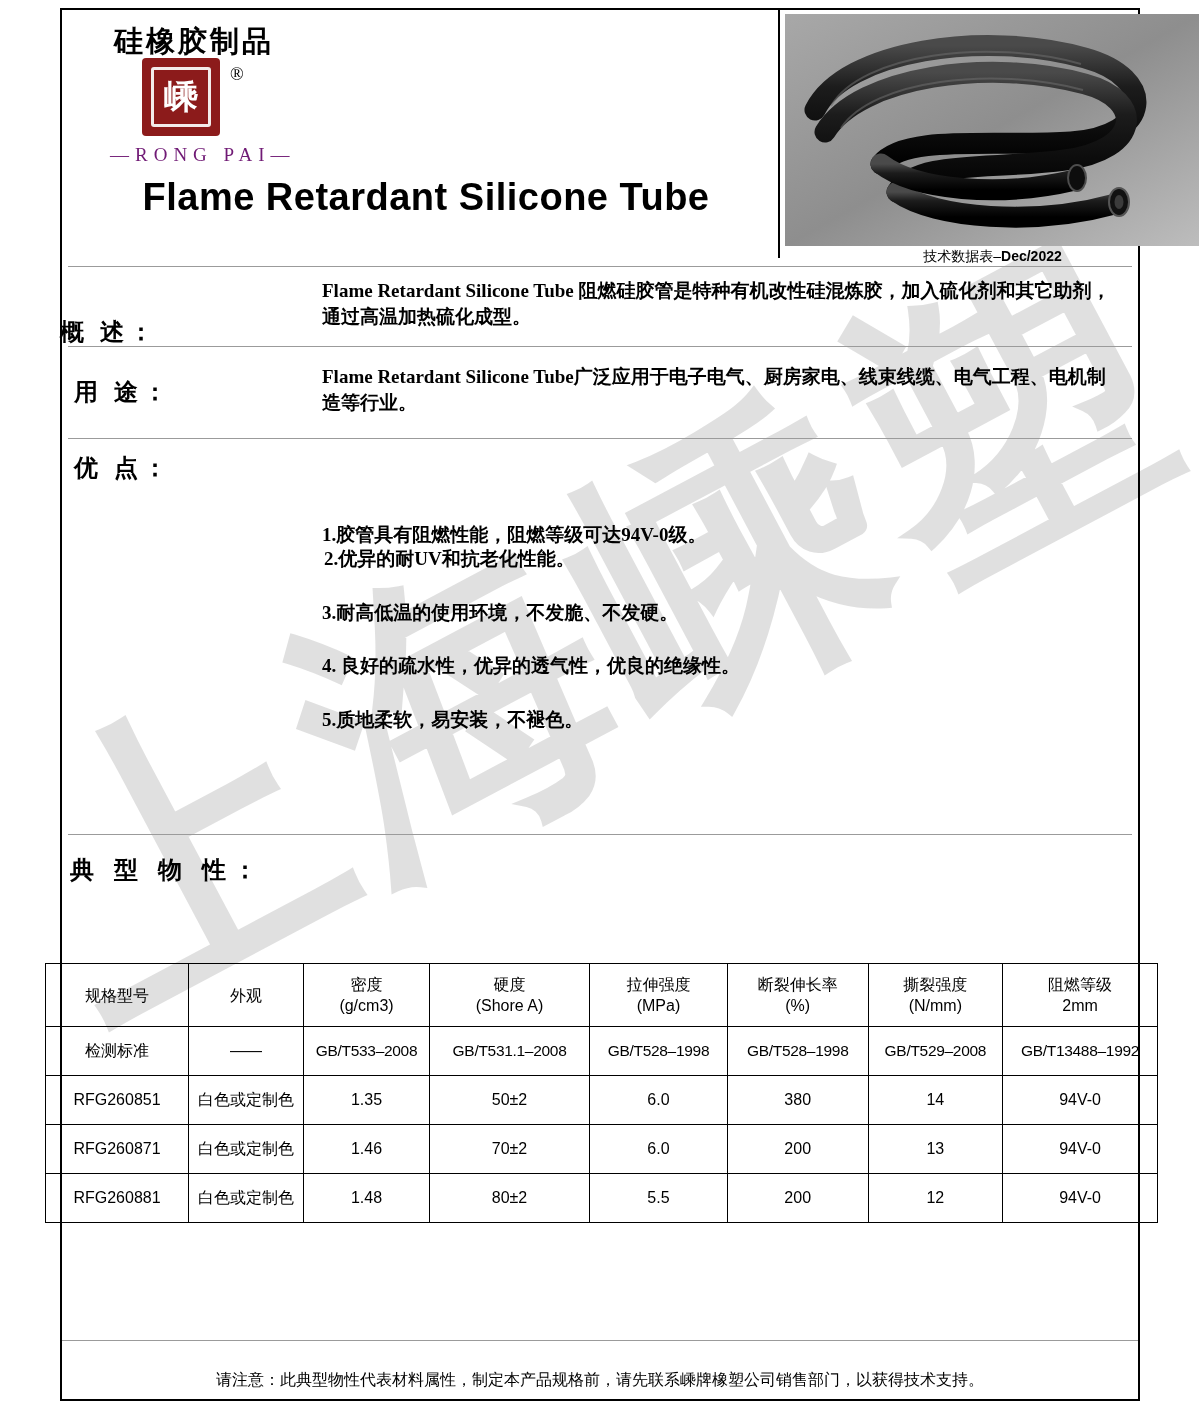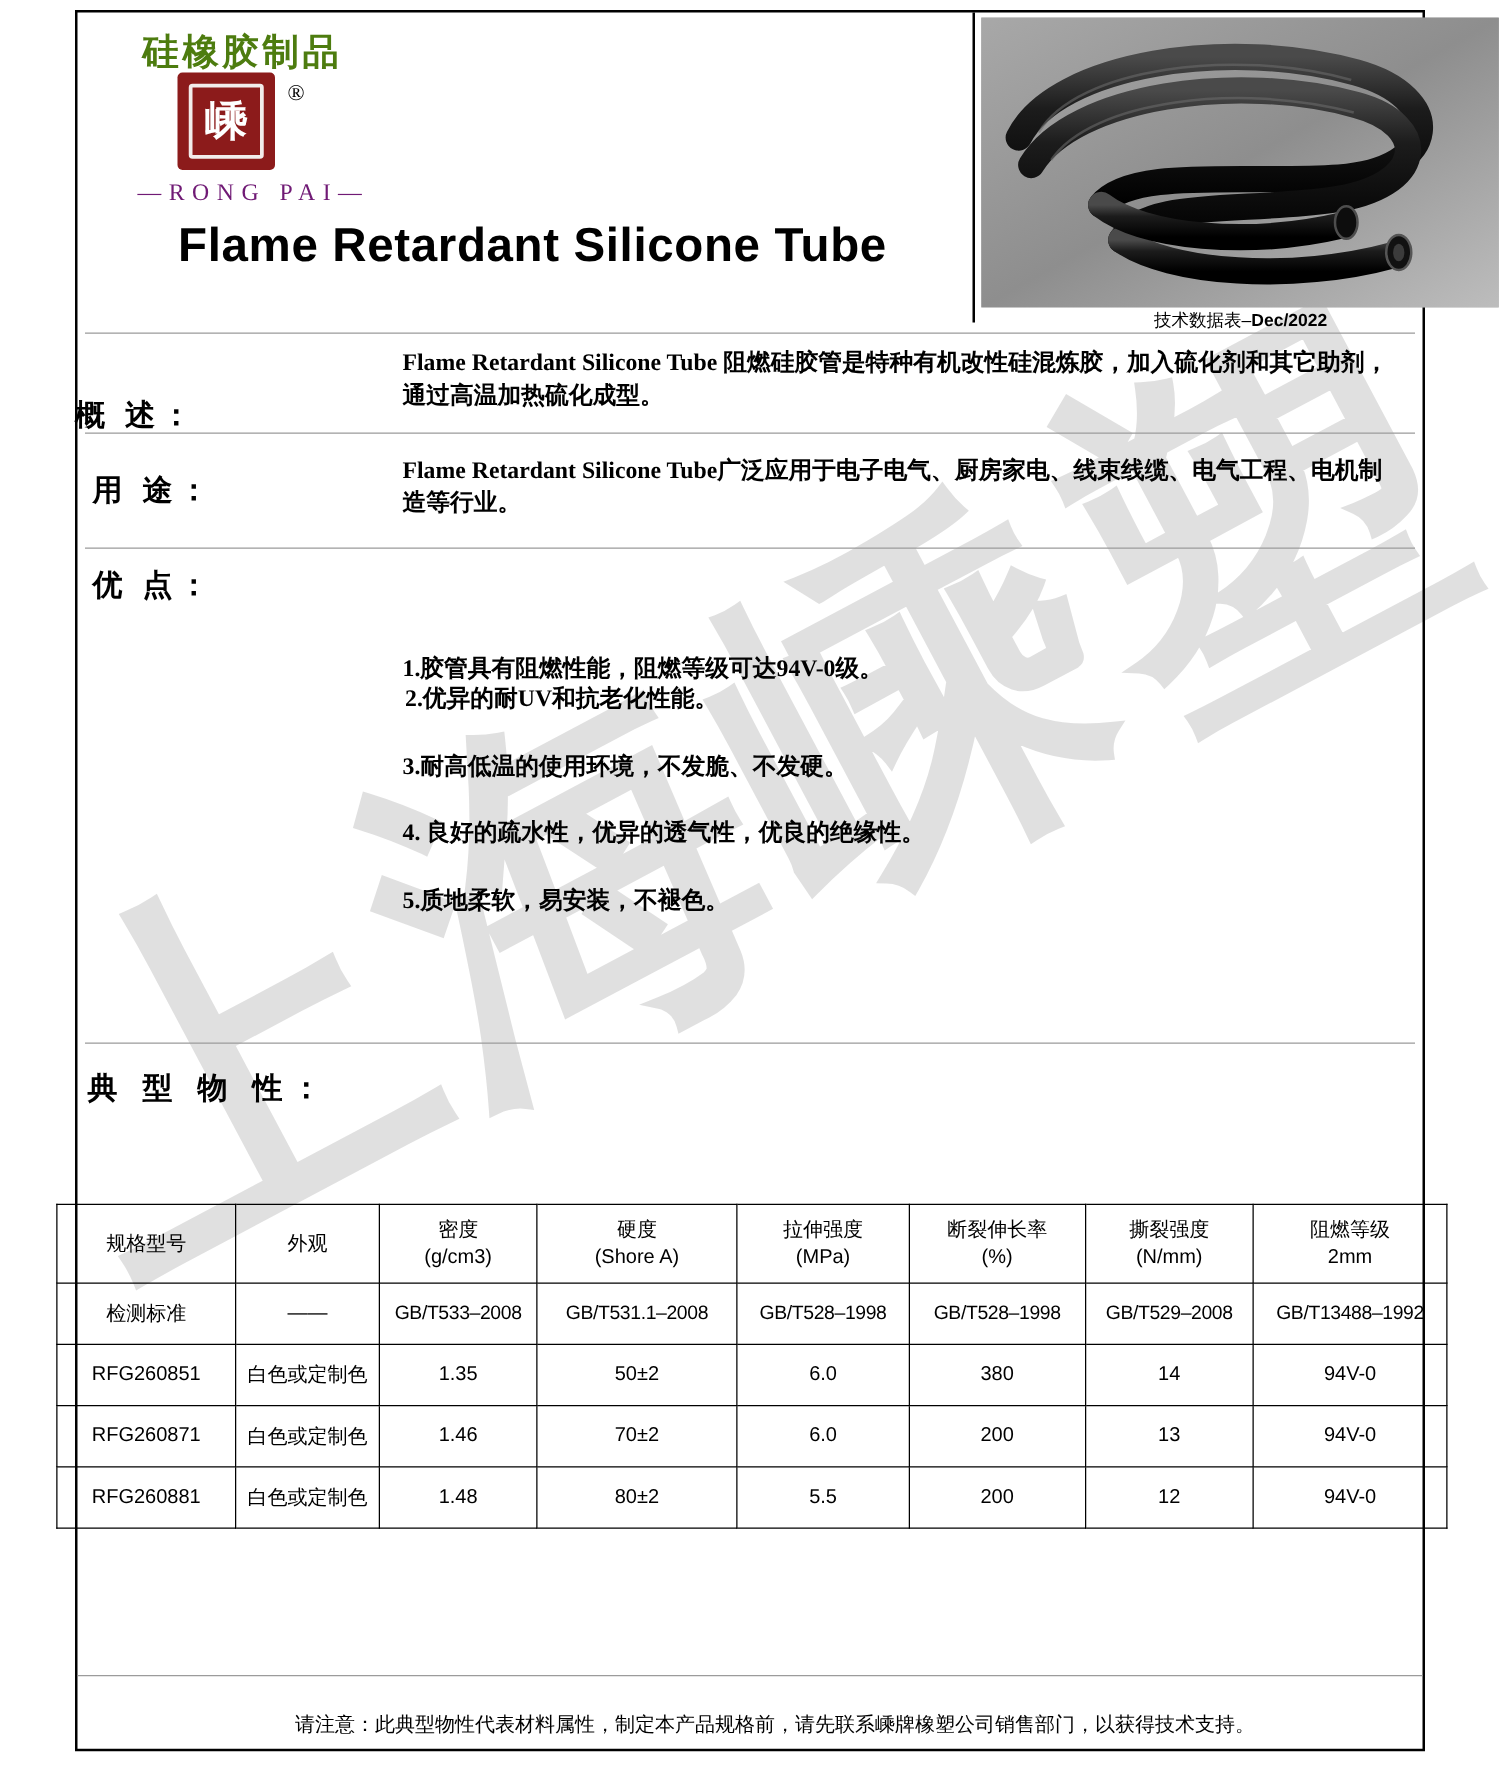--- a/index.html
+++ b/index.html
@@ -23,21 +23,21 @@
   .frame{
     position:absolute;left:60px;top:8px;width:1080px;height:1393px;
     border:2px solid #000;box-sizing:border-box;
   }
   
   .header{position:absolute;left:62px;top:10px;width:1076px;height:248px;}
   .logo-box{position:absolute;left:0;top:0;width:716px;height:248px;}
   .logo-cn{
     position:absolute;left:52px;top:12px;
     font-family:"Liberation Serif","DejaVu Serif",serif;
-    font-size:29px;font-weight:bold;letter-spacing:3px;color:#4d7c0f;
+    font-size:29px;font-weight:bold;letter-spacing:3px;color:#000000;
   }
   .seal{
     position:absolute;left:80px;top:48px;width:78px;height:78px;
     background:#8c1b1b;border-radius:4px;
   }
   .seal:after{
     content:"";position:absolute;left:9px;top:9px;right:9px;bottom:9px;
     border:3px solid #f3eceb;border-radius:3px;
   }
   .seal-glyph{
@@ -111,21 +111,21 @@
   .c2{width:116px;}
   .c3{width:148px;}
   .c4{width:127px;}
   .c5{width:130px;}
   .c6{width:124px;}
   .c7{width:143px;}
   
   .foot-rule{position:absolute;left:62px;top:1340px;width:1076px;height:1px;background:#9b9b9b;}
   .footer{
     position:absolute;left:62px;top:1370px;width:1076px;text-align:center;
-    font-family:"Liberation Serif","DejaVu Serif",serif;font-size:16px;padding-left:20px;
+    font-family:"Liberation Serif","DejaVu Serif",serif;font-size:16px;
   }
 </style>
 </head>
 <body>
 
 <div class="watermark">
   <span>上海嵊塑</span>
 </div>
 
 <div class="sheet">

